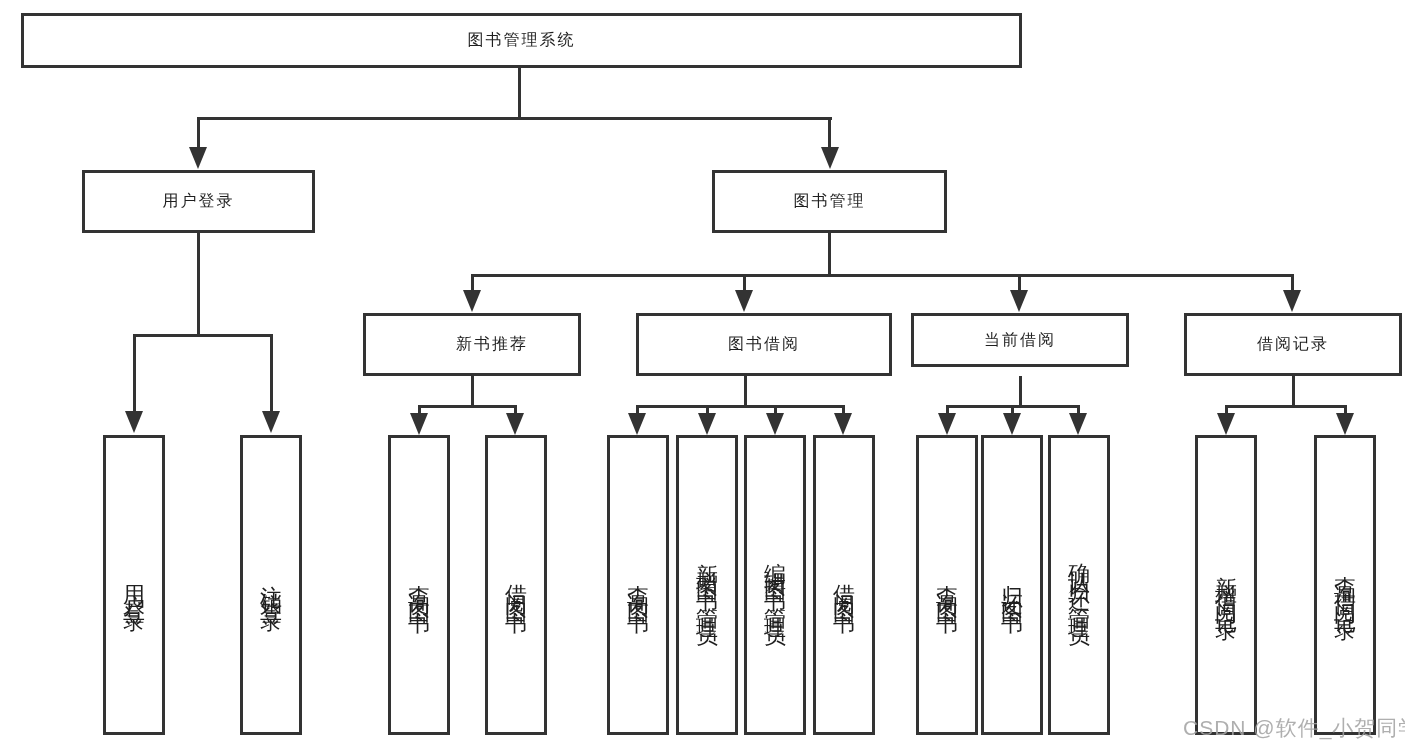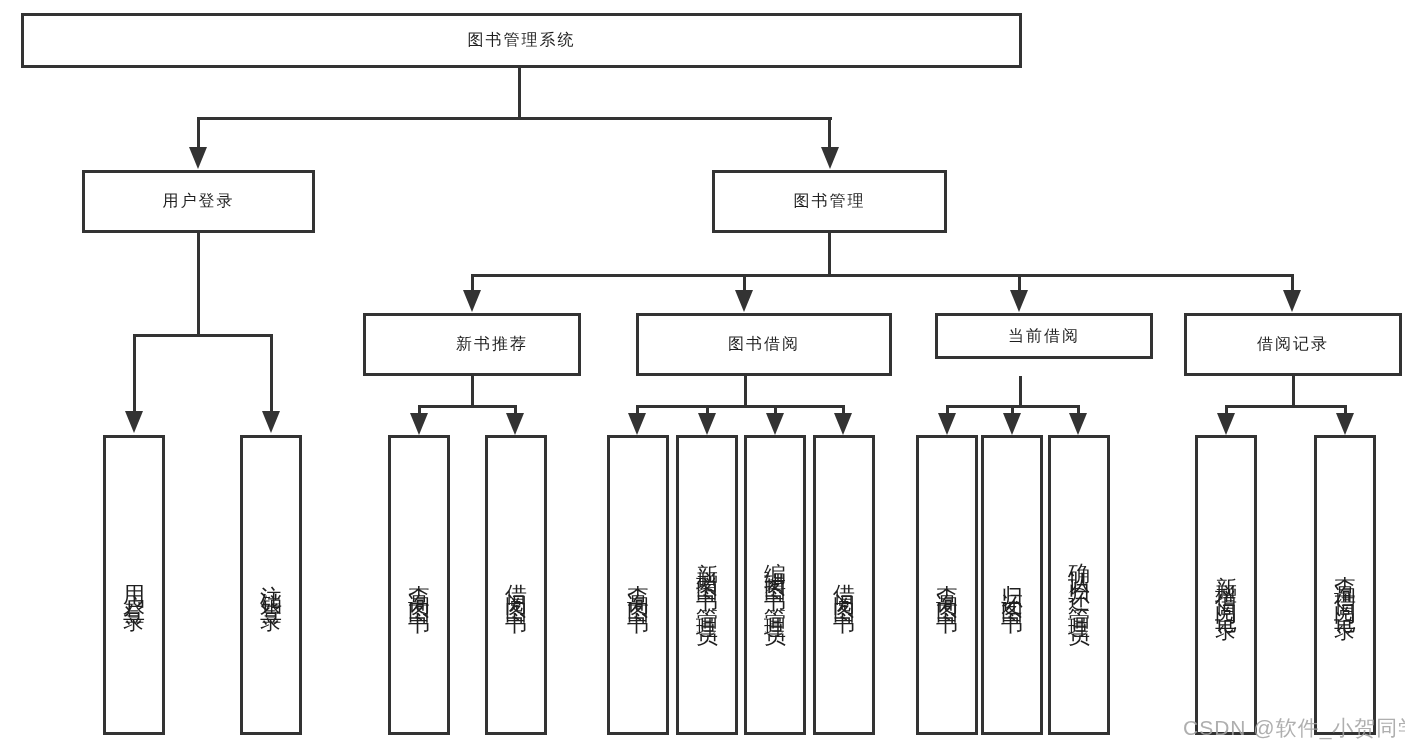--- a/index.html
+++ b/index.html
@@ -86,21 +86,21 @@
     <div class="arrow" style="left:1283px;top:290px;"></div>
   </div>
 
   
   <div class="box hbox" style="left:363px;top:313px;width:218px;height:63px;padding-left:40px;">
     <span>新书推荐</span>
   </div>
   <div class="box hbox" style="left:636px;top:313px;width:256px;height:63px;">
     <span>图书借阅</span>
   </div>
-  <div class="box hbox" style="left:911px;top:313px;width:218px;height:46px;margin-left:24px;">
+  <div class="box hbox" style="left:911px;top:313px;width:218px;height:54px;">
     <span>当前借阅</span>
   </div>
   <div class="box hbox" style="left:1184px;top:313px;width:218px;height:63px;">
     <span>借阅记录</span>
   </div>
 
   
   <div class="grp">
     <div class="vline" style="left:471px;top:376px;height:32px;"></div>
     <div class="hline" style="left:418px;top:405px;width:99px;"></div>

